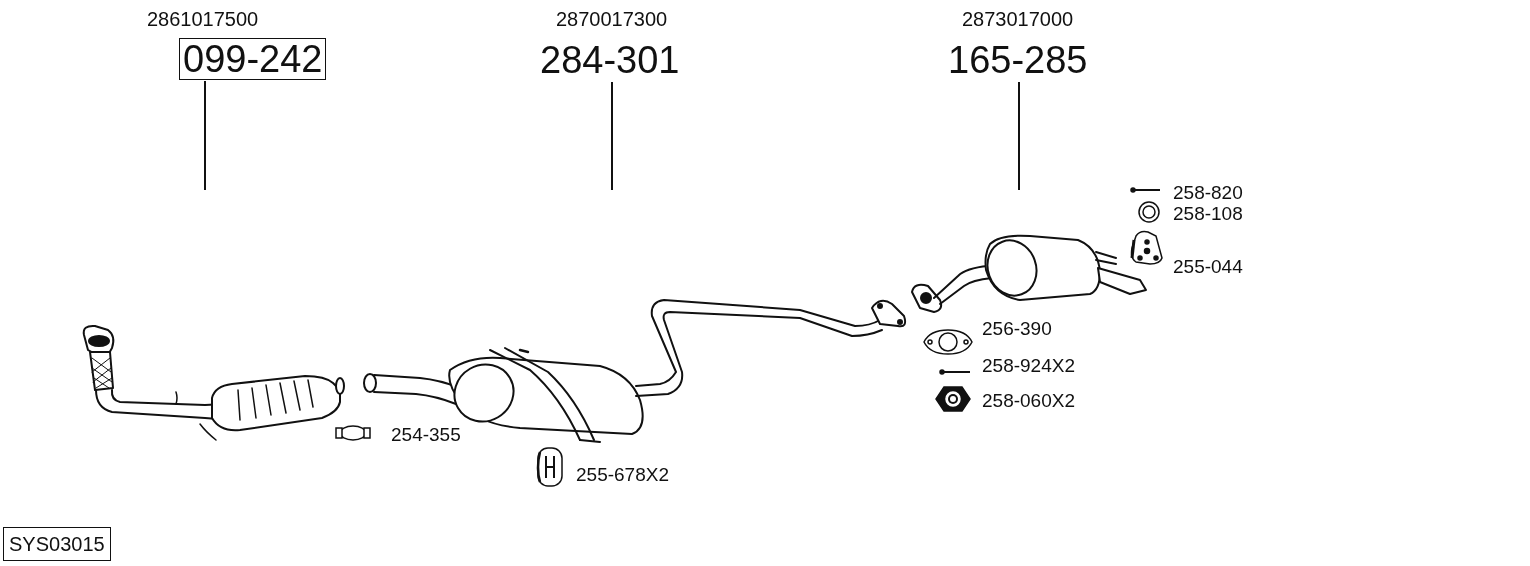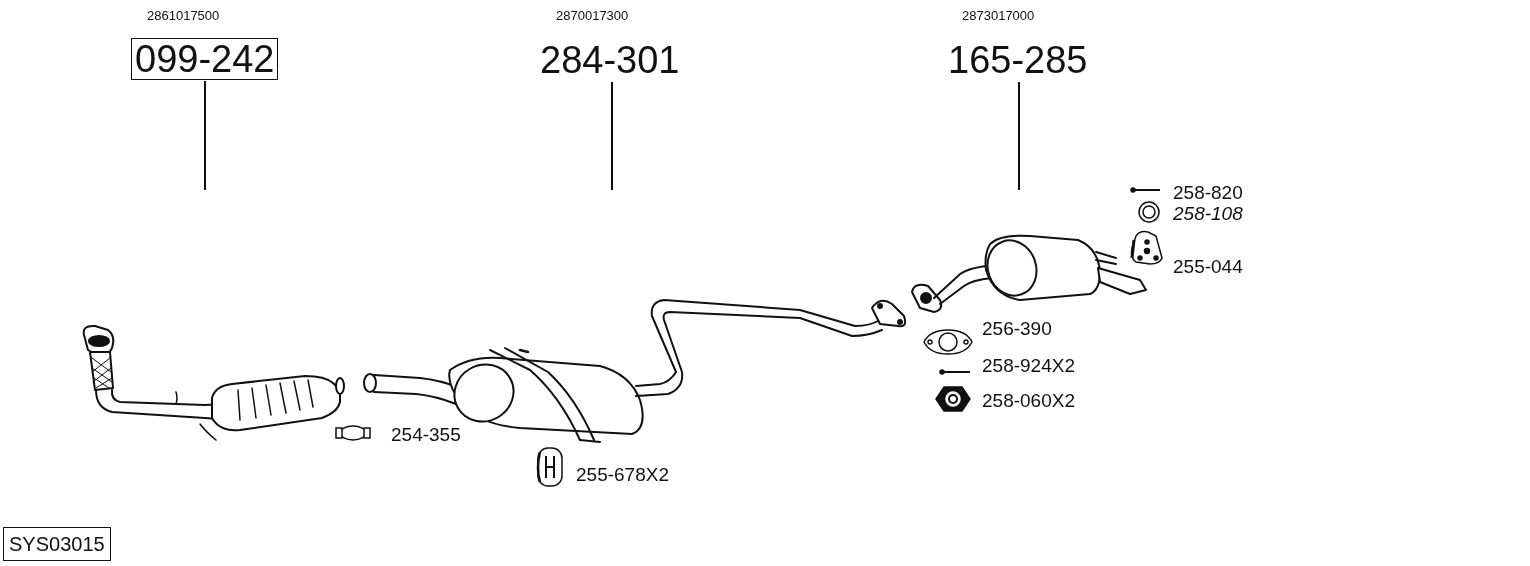--- a/index.html
+++ b/index.html
@@ -1,21 +1,21 @@
 <!DOCTYPE html>
 <html><head>
 <meta charset="utf-8">
 <style>
   html, body { margin: 0; padding: 0; background: #ffffff; }
   body { width: 1530px; height: 566px; position: relative; overflow: hidden;
          font-family: "Liberation Sans", sans-serif; color: #111; }
   .abs { position: absolute; }
-  .oem { font-size: 13px; }
+  .oem { font-size: 20px; }
   .main-num { font-size: 38px; line-height: 40px; }
-  .main-num.boxed { border: 1.5px solid #111; padding: 0 3px; }
+  .main-num.boxed { border: 1.5px solid #111; padding: 0 3px; margin-left: 48px; }
   .leader { position: absolute; width: 1.5px; background: #111; }
   .acc-label { font-size: 19px; }
   .sys-code { font-size: 20px; border: 1.5px solid #111; padding: 0 5px; line-height: 32px; }
   svg.drawing { position: absolute; left: 0; top: 0; }
   .part { cursor: pointer; }
 </style>
 </head>
 <body>
 
 <svg class="drawing" width="1530" height="566" viewBox="0 0 1530 566">
@@ -133,16 +133,16 @@
 <div class="abs oem" style="left:962px; top:8px;">2873017000</div>
 <div class="abs main-num" style="left:948px; top:40px;">165-285</div>
 <div class="leader" style="left:1018px; top:82px; height:108px;"></div>
 
 <div class="abs acc-label" style="left:391px; top:424px;">254-355</div>
 <div class="abs acc-label" style="left:576px; top:464px;">255-678X2</div>
 <div class="abs acc-label" style="left:982px; top:318px;">256-390</div>
 <div class="abs acc-label" style="left:982px; top:355px;">258-924X2</div>
 <div class="abs acc-label" style="left:982px; top:390px;">258-060X2</div>
 <div class="abs acc-label" style="left:1173px; top:182px;">258-820</div>
-<div class="abs acc-label" style="left:1173px; top:203px;font-style:italic;">258-108</div>
+<div class="abs acc-label" style="left:1173px; top:203px;">258-108</div>
 <div class="abs acc-label" style="left:1173px; top:256px;">255-044</div>
 
 <div class="abs sys-code" style="left:3px; top:527px;">SYS03015</div>
 
 </body></html>

